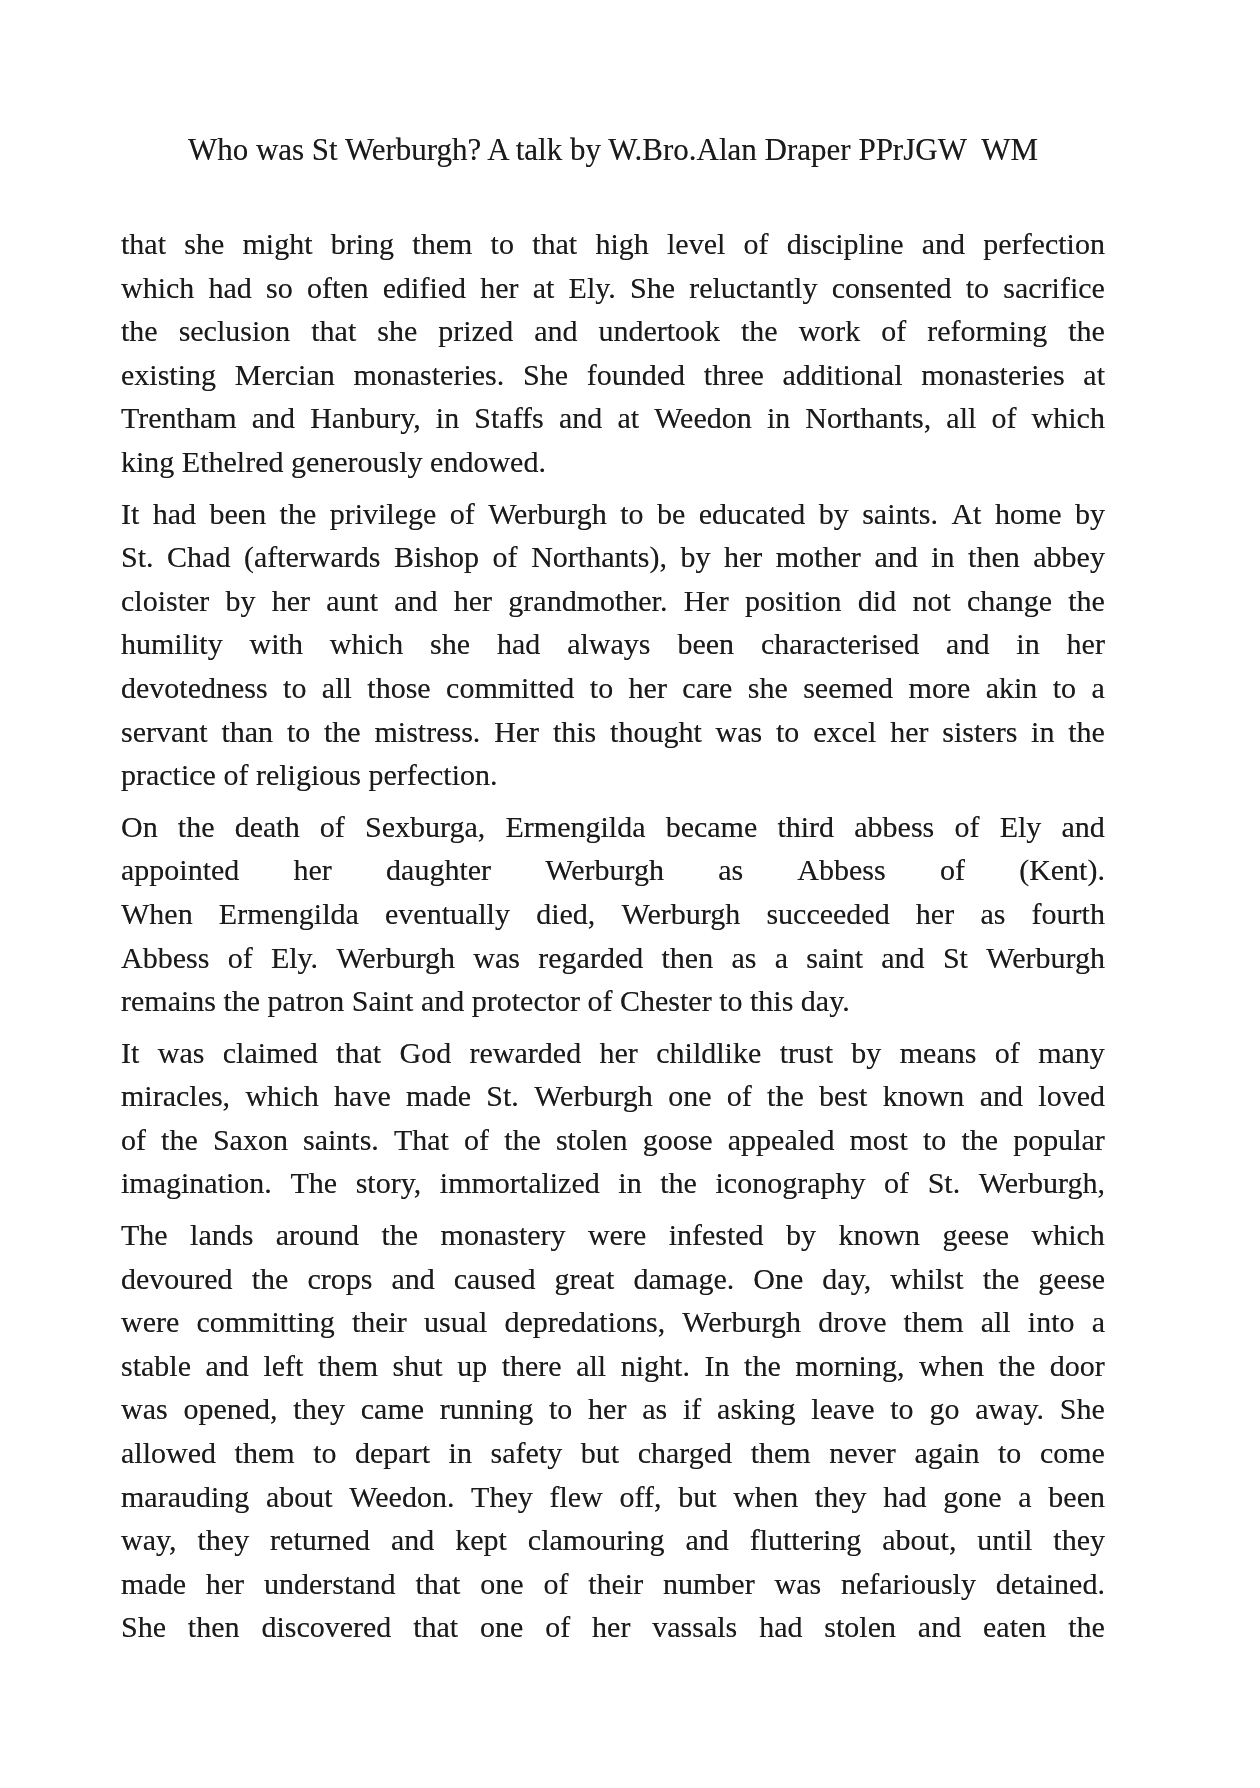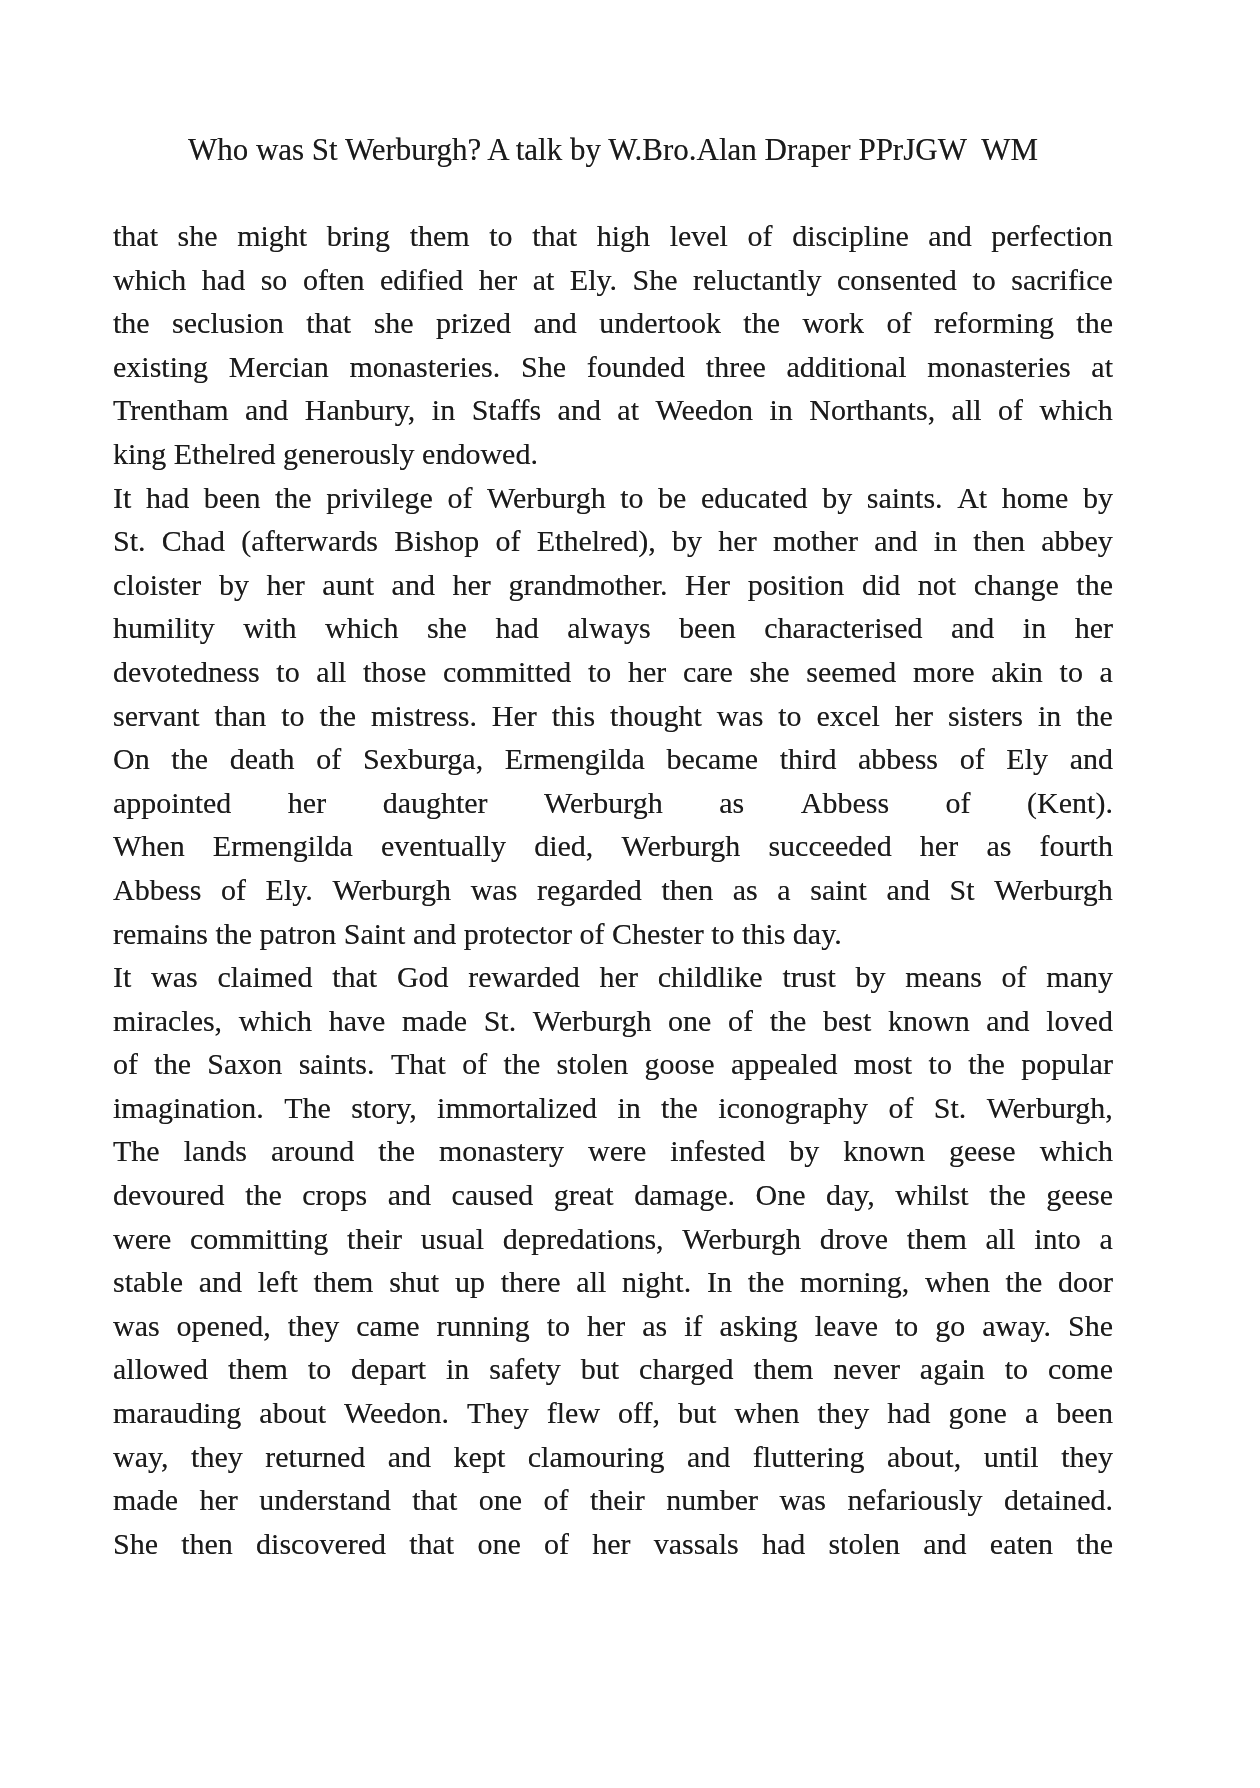--- a/index.html
+++ b/index.html
@@ -31,21 +31,21 @@
     white-space: pre-wrap;
   }
   .doc-body {
     position: absolute;
     top: 214px;
     left: 113px;
     width: 1000px;
     font-size: 30px;
   }
   .paragraph {
-    margin: 0;
+    margin: 8px;
   }
   .line {
     height: 43.6px;
     line-height: 43.6px;
     text-align: left;
     white-space: nowrap;
   }
   .line.justified {
     display: flex;
     flex-wrap: nowrap;
@@ -152,21 +152,21 @@
           <span class="word">At</span>
           <span class="word">home</span>
           <span class="word">by</span>
         </div>
         <div class="line justified">
           <span class="word">St.</span>
           <span class="word">Chad</span>
           <span class="word">(afterwards</span>
           <span class="word">Bishop</span>
           <span class="word">of</span>
-          <span class="word">Ethelred),</span>
+          <span class="word">Northants),</span>
           <span class="word">by</span>
           <span class="word">her</span>
           <span class="word">mother</span>
           <span class="word">and</span>
           <span class="word">in</span>
           <span class="word">then</span>
           <span class="word">abbey</span>
         </div>
         <div class="line justified">
           <span class="word">cloister</span>
@@ -222,20 +222,21 @@
           <span class="word">this</span>
           <span class="word">thought</span>
           <span class="word">was</span>
           <span class="word">to</span>
           <span class="word">excel</span>
           <span class="word">her</span>
           <span class="word">sisters</span>
           <span class="word">in</span>
           <span class="word">the</span>
         </div>
+        <div class="line">practice of religious perfection.</div>
       </div>
       <div class="paragraph">
         <div class="line justified">
           <span class="word">On</span>
           <span class="word">the</span>
           <span class="word">death</span>
           <span class="word">of</span>
           <span class="word">Sexburga,</span>
           <span class="word">Ermengilda</span>
           <span class="word">became</span>

